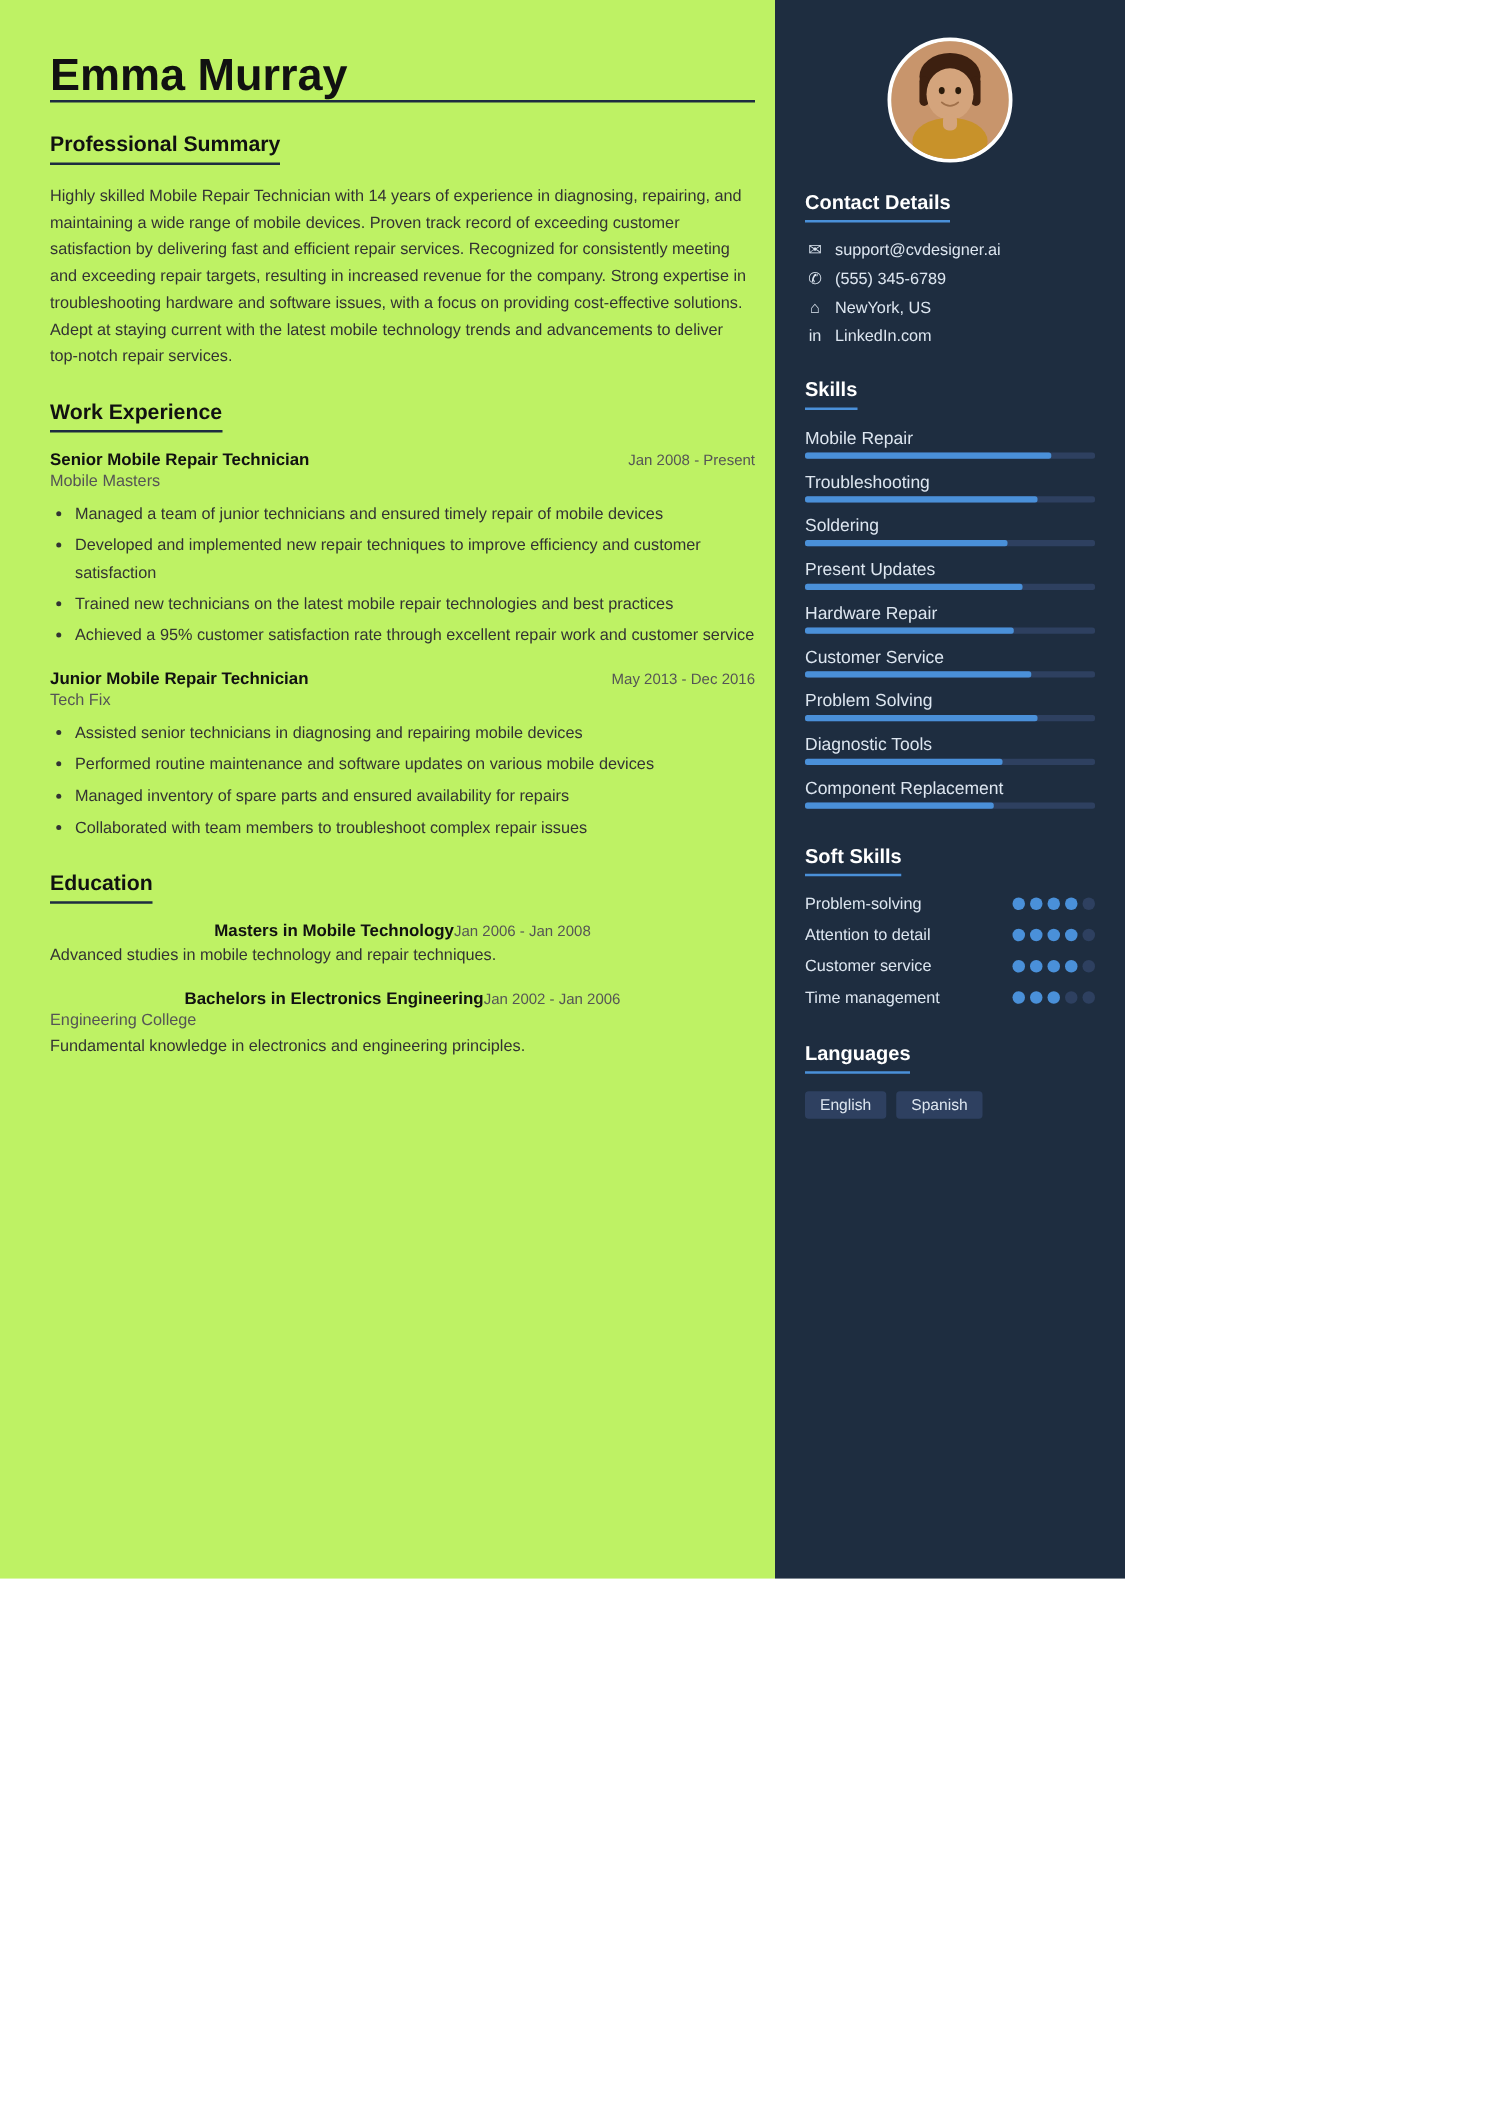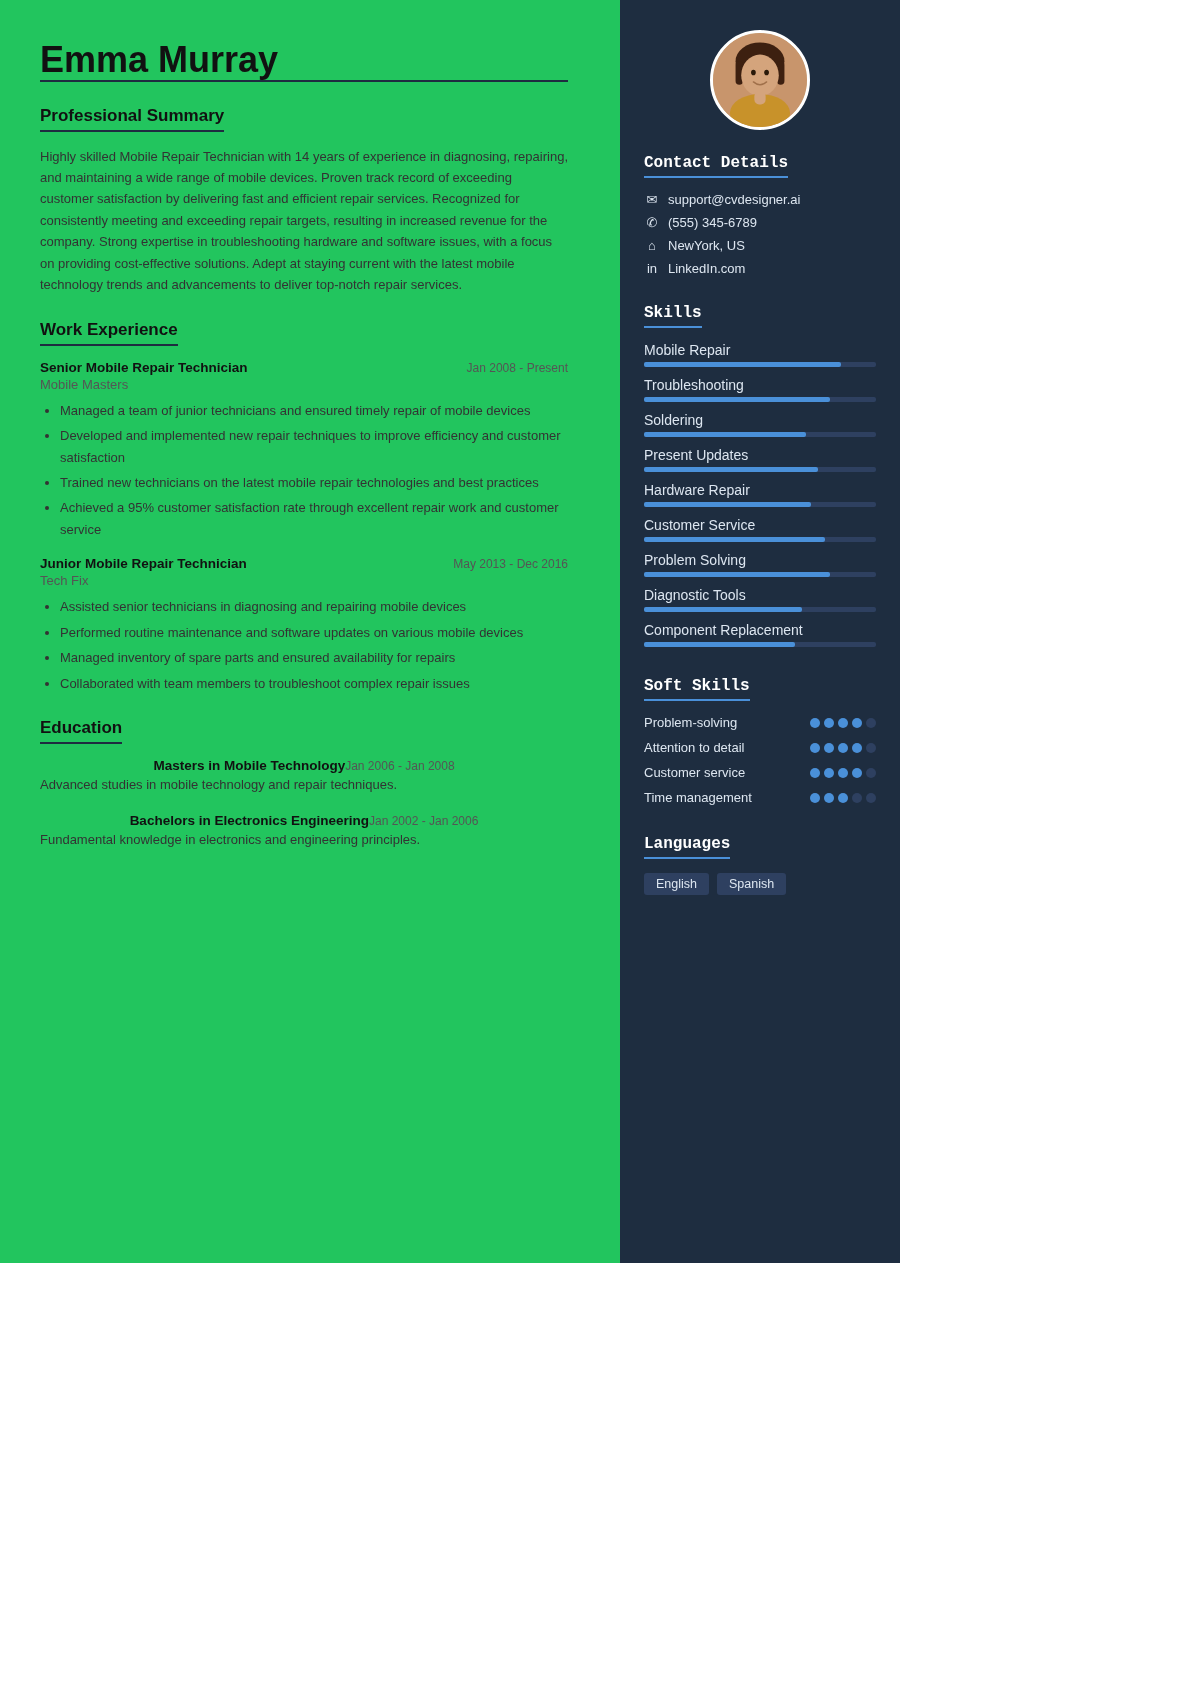--- a/index.html
+++ b/index.html
@@ -6,22 +6,22 @@
     body {
       font-family: 'Segoe UI', Arial, sans-serif;
       background: #fff;
       width: 900px;
       min-height: 1263px;
       display: flex;
       font-size: 13px;
     }
     .left-col {
       flex: 1;
-      padding: 40px 52px 40px 40px;
-      background: #22c55e;
+      padding: 40px 16px 40px 40px;
+      background: #bef264;
     }
     .right-col {
       width: 280px;
       background: #1e2d40;
       color: #fff;
       padding: 0 0 40px 0;
       display: flex;
       flex-direction: column;
       align-items: center;
     }
@@ -117,21 +117,20 @@
     .avatar-svg { width: 100px; height: 100px; }
     .right-section { width: 100%; padding: 0 24px; margin-bottom: 20px; }
     .right-section-title {
       font-size: 16px;
       font-weight: 700;
       color: #fff;
       border-bottom: 2px solid #4a90d9;
       padding-bottom: 4px;
       margin-bottom: 14px;
       display: inline-block;
-      font-family: Liberation Mono, monospace;
     }
     .contact-item {
       display: flex;
       align-items: center;
       gap: 8px;
       font-size: 13px;
       color: #dde6f0;
       margin-bottom: 8px;
     }
     .contact-icon {
@@ -237,20 +236,21 @@
         <span class="edu-dates">Jan 2006 - Jan 2008</span>
       </div>
       <div class="edu-desc">Advanced studies in mobile technology and repair techniques.</div>
     </div>
 
     <div>
       <div class="edu-header">
         <span class="edu-title">Bachelors in Electronics Engineering</span>
         <span class="edu-dates">Jan 2002 - Jan 2006</span>
       </div>
+      <div class="edu-school">Engineering College</div>
       <div class="edu-desc">Fundamental knowledge in electronics and engineering principles.</div>
     </div>
   </div>
 </div>
 
 <div class="right-col">
   <div class="avatar-wrap">
     <div class="avatar-circle">
 
       <svg viewBox="0 0 100 100" class="avatar-svg" xmlns="http://www.w3.org/2000/svg">

